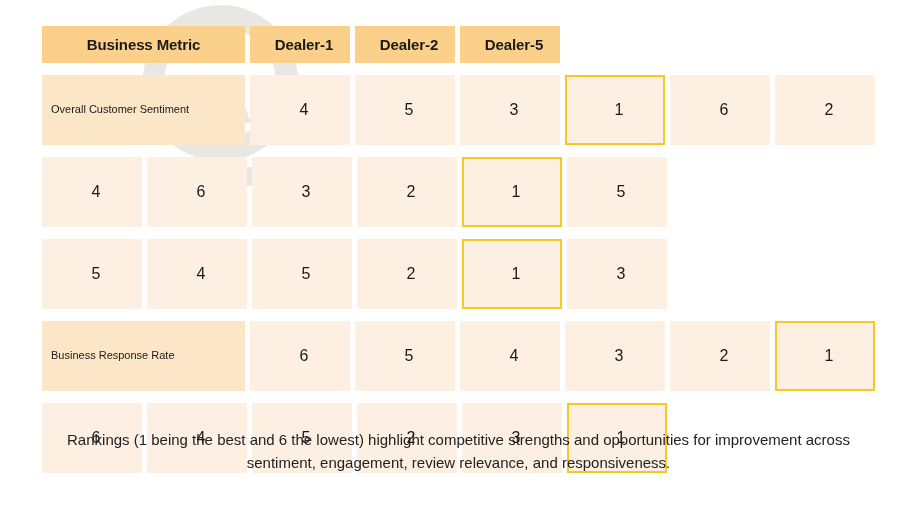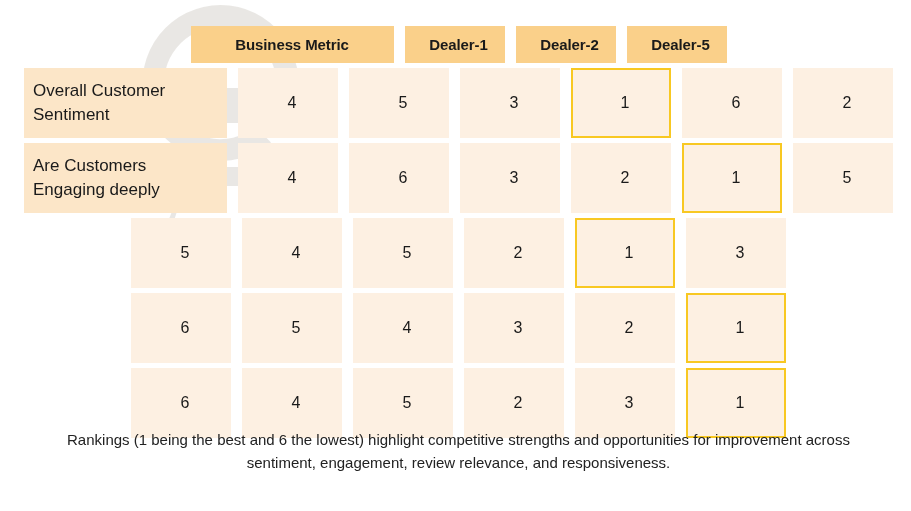--- a/index.html
+++ b/index.html
@@ -31,23 +31,22 @@
   #table-wrap {
     position: absolute;
     left: 42px;
     top: 26px;
     width: 833px;
     z-index: 1;
   }
 
   .grid-row {
     display: flex;
-    gap: 11px;
-    margin-bottom: 5px;
-    justify-content: center;
+    gap: 5px;
+    margin-bottom: 12px;
   }
 
   .cell {
     box-sizing: border-box;
     display: flex;
     align-items: center;
     padding-left: 8px;
   }
 
   
@@ -76,21 +75,21 @@
   #header-row .c-metric {
     justify-content: center;
     padding-left: 0;
     padding-right: 0;
   }
 
   
   .body-row .c-metric {
     background: #fce6c8;
     height: 70px;
-    font-size: 17px;
+    font-size: 11px;
     color: #1a1a1a;
     line-height: 1.42;
   }
   .body-row .c-dealer {
     background: #fdf0e2;
     height: 70px;
     font-size: 16px;
     color: #1a1a1a;
   }
   .body-row .c-dealer.hl {
@@ -139,39 +138,39 @@
     <div class="cell c-metric">Overall Customer Sentiment</div>
     <div class="cell c-dealer">4</div>
     <div class="cell c-dealer">5</div>
     <div class="cell c-dealer">3</div>
     <div class="cell c-dealer hl">1</div>
     <div class="cell c-dealer">6</div>
     <div class="cell c-dealer">2</div>
   </div>
 
   <div class="grid-row body-row">
-    <div class="cell c-metric">Are Customers Engaging deeply</div>
     <div class="cell c-dealer">4</div>
     <div class="cell c-dealer">6</div>
     <div class="cell c-dealer">3</div>
     <div class="cell c-dealer">2</div>
     <div class="cell c-dealer hl">1</div>
     <div class="cell c-dealer">5</div>
   </div>
 
   <div class="grid-row body-row">
     <div class="cell c-dealer">5</div>
     <div class="cell c-dealer">4</div>
     <div class="cell c-dealer">5</div>
     <div class="cell c-dealer">2</div>
     <div class="cell c-dealer hl">1</div>
     <div class="cell c-dealer">3</div>
   </div>
 
   <div class="grid-row body-row">
+    <div class="cell c-metric">Business Response Rate</div>
     <div class="cell c-dealer">6</div>
     <div class="cell c-dealer">5</div>
     <div class="cell c-dealer">4</div>
     <div class="cell c-dealer">3</div>
     <div class="cell c-dealer">2</div>
     <div class="cell c-dealer hl">1</div>
   </div>
 
   <div class="grid-row body-row">
     <div class="cell c-dealer">6</div>

